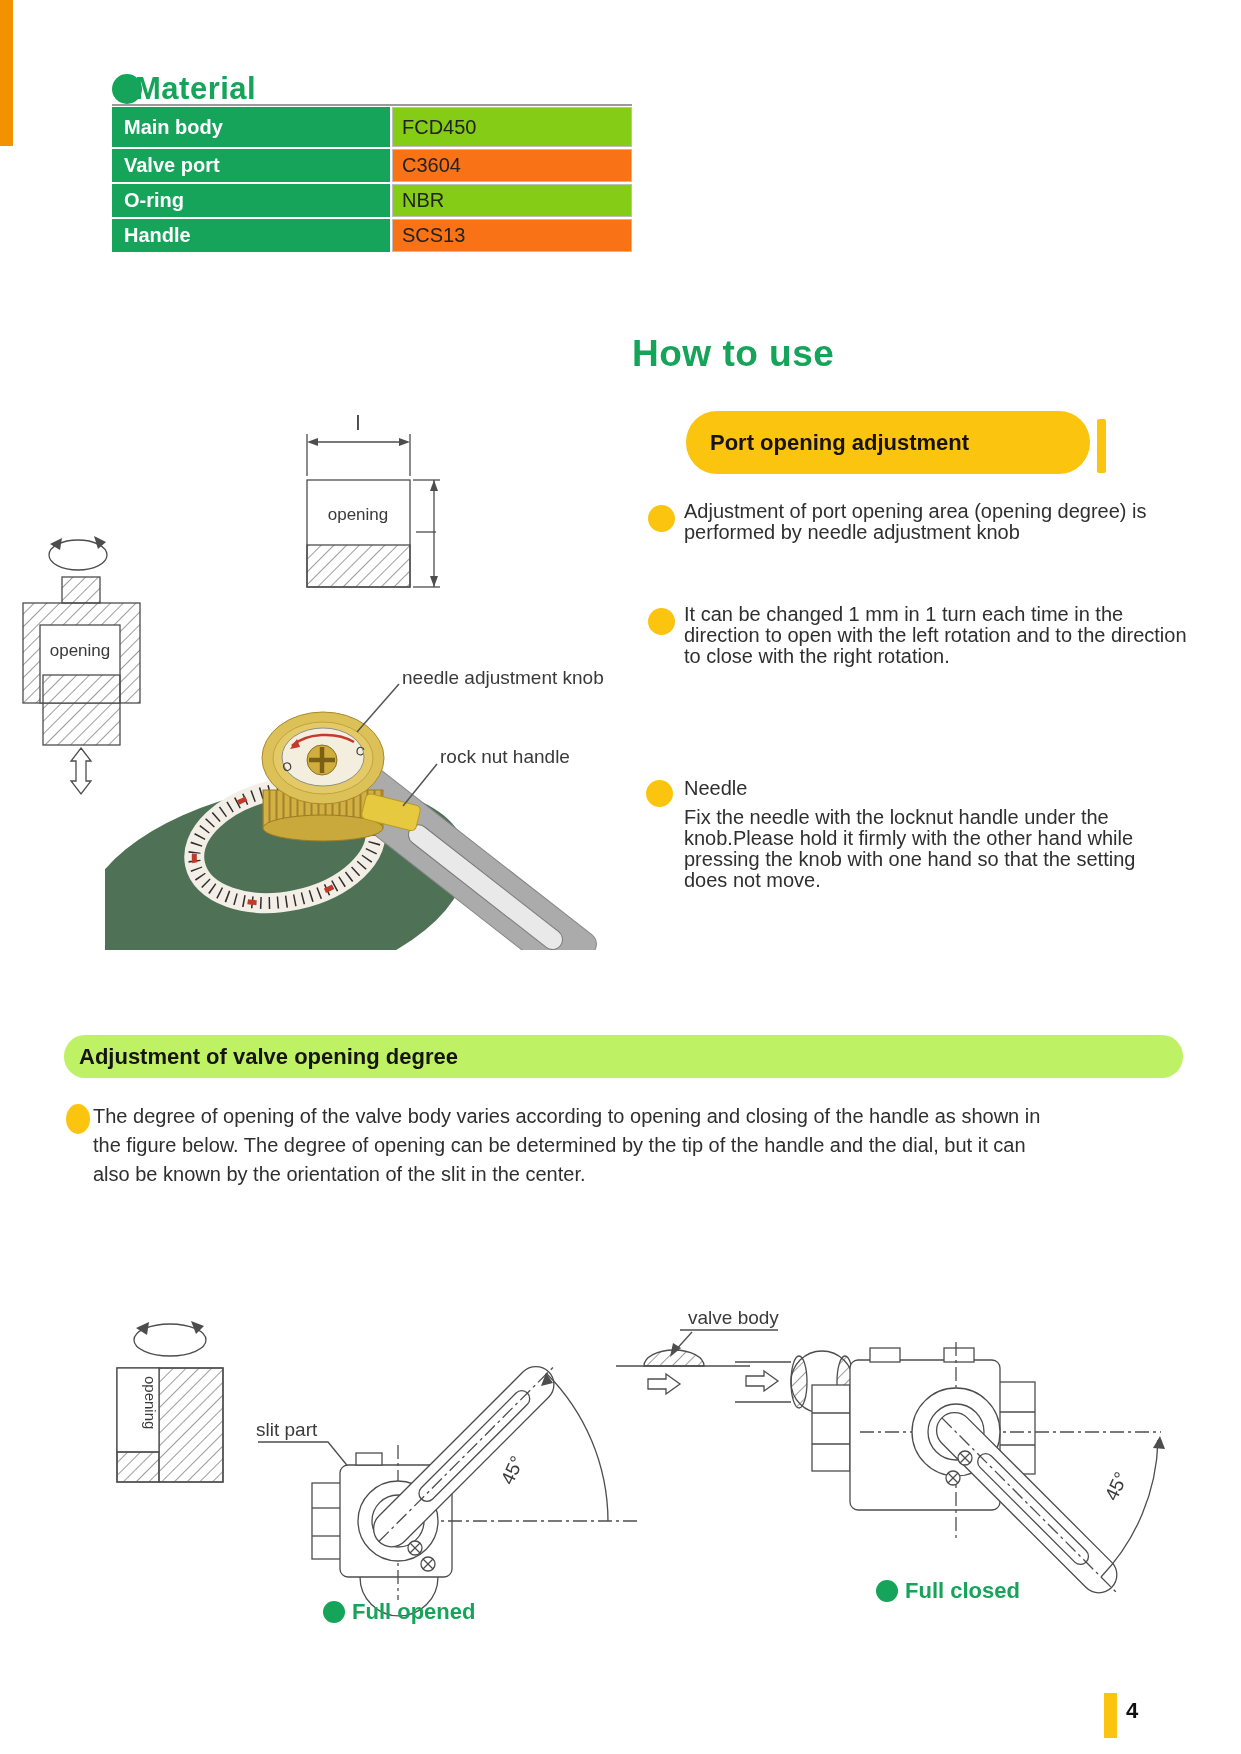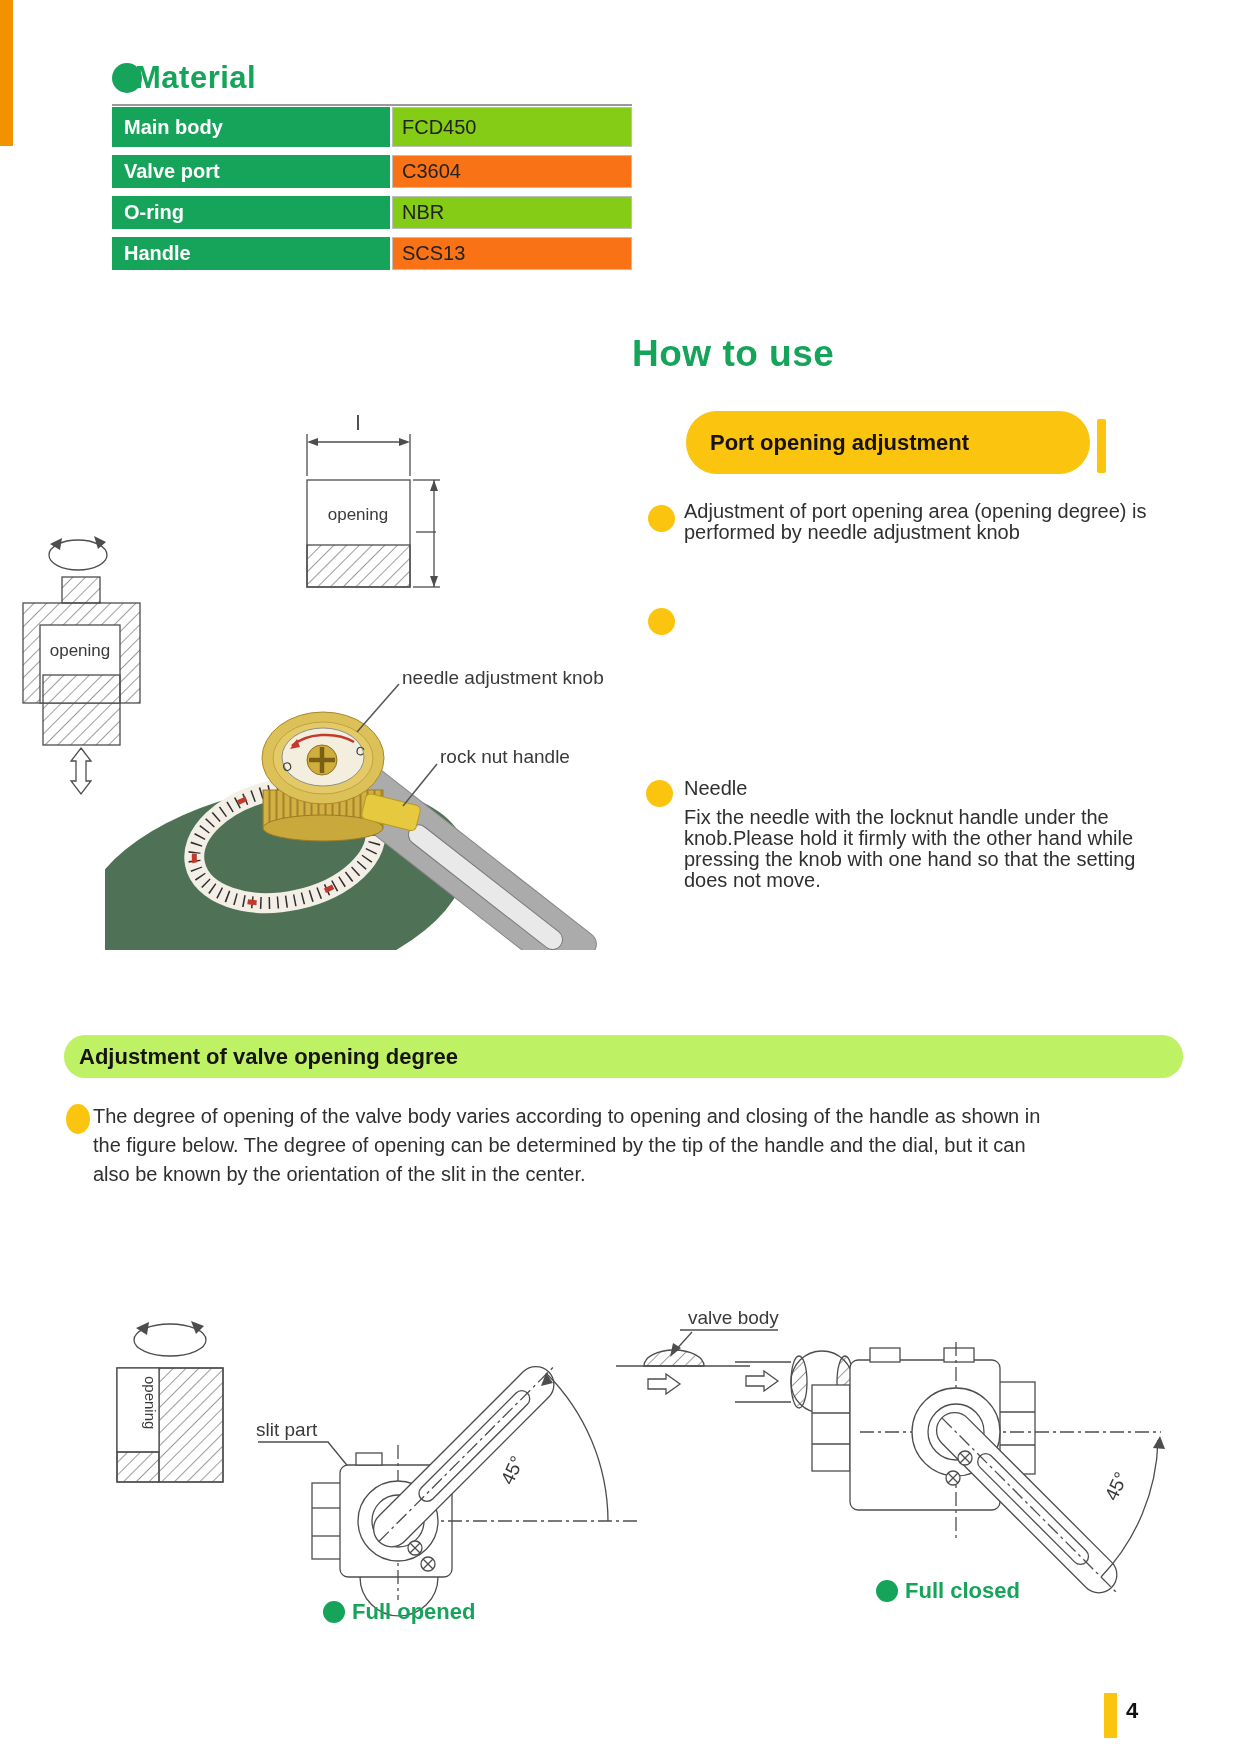--- a/index.html
+++ b/index.html
@@ -2,27 +2,27 @@
 <html><head>
 <meta charset="utf-8">
 <style>
   html,body{margin:0;padding:0;background:#e8e8e8;}
   .page{position:relative;width:1241px;height:1754px;background:#fff;
         font-family:"Liberation Sans",sans-serif;overflow:hidden;margin:0 auto;}
   .abs{position:absolute;}
   
   .orange-bar{left:0;top:0;width:13px;height:146px;background:#f29200;}
   
-  .mat-head{left:112px;top:60px;display:flex;align-items:center;}
+  .mat-head{left:112px;top:71px;display:flex;align-items:center;}
   .mat-dot{width:30px;height:30px;border-radius:50%;background:#16a45a;margin-right:-7px;}
   .mat-title{font-size:31px;font-weight:bold;color:#16a45a;letter-spacing:0.5px;}
   
   .tbl-topline{left:112px;top:104px;width:520px;height:2px;background:#9a9a9a;}
   .mtable{left:112px;top:107px;width:520px;}
-  .mrow{display:flex;margin-bottom:8px;height:33px;}
+  .mrow{display:flex;margin-bottom:2px;height:33px;}
   .mrow.first{height:40px;}
   .mlabel{width:278px;background:#16a45a;color:#fff;font-weight:bold;font-size:20px;
           display:flex;align-items:center;padding-left:12px;box-sizing:border-box;}
   .mvalue{flex:1;margin-left:2px;border:1px solid #bdbdbd;font-size:20px;color:#222;
           display:flex;align-items:center;padding-left:9px;box-sizing:border-box;background:#84cc16;}
   .mrow.alt .mvalue{background:#f97316;}
   
   .howto{left:632px;top:333px;font-size:37px;font-weight:bold;color:#16a45a;letter-spacing:0.5px;}
   
   .port-banner{left:686px;top:411px;width:404px;height:63px;background:#fbc40f;border-radius:31px;
@@ -87,20 +87,21 @@
   <div class="abs howto">How to use</div>
 
   <div class="abs port-banner">
     <span>Port opening adjustment</span>
   </div>
   <div class="abs banner-accent"></div>
 
   <span class="abs ydot b1-dot"></span>
   <div class="abs btext b1-text">Adjustment of port opening area (opening degree) is performed by needle adjustment knob</div>
   <span class="abs ydot b2-dot"></span>
+  <div class="abs btext b2-text">It can be changed 1 mm in 1 turn each time in the direction to open with the left rotation and to the direction to close with the right rotation.</div>
   <span class="abs ydot b3-dot"></span>
   <div class="abs btext b3-title">Needle</div>
   <div class="abs btext b3-text">Fix the needle with the locknut handle under the knob.Please hold it firmly with the other hand while pressing the knob with one hand so that the setting does not move.</div>
 
   <svg class="abs" style="left:10px;top:372px" width="430" height="430" viewBox="0 0 430 430">
     <defs>
       <pattern id="hatch" width="9" height="9" patternUnits="userSpaceOnUse" patternTransform="rotate(45)">
         <line x1="0" y1="0" x2="0" y2="9" stroke="#5a5a5a" stroke-width="1.2"></line>
       </pattern>
       <pattern id="knurl" width="7" height="10" patternUnits="userSpaceOnUse">

